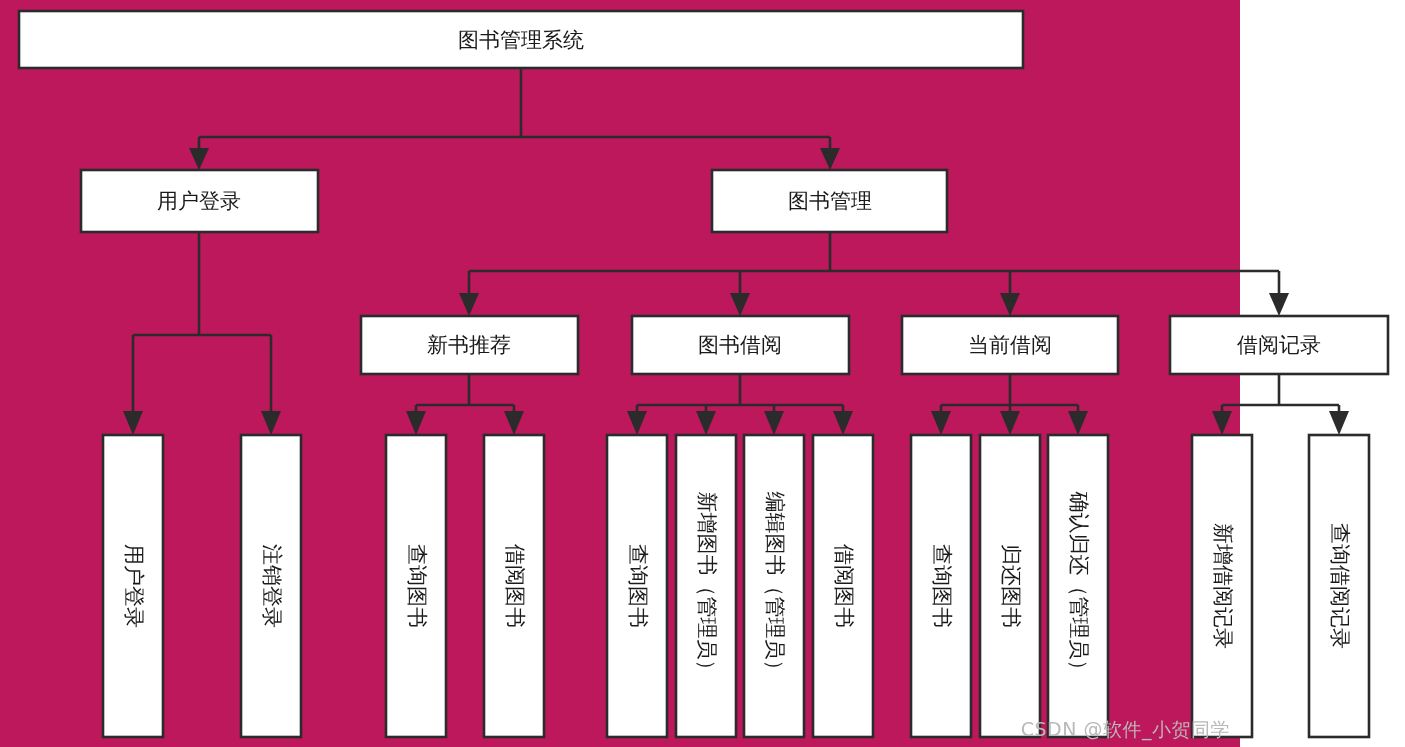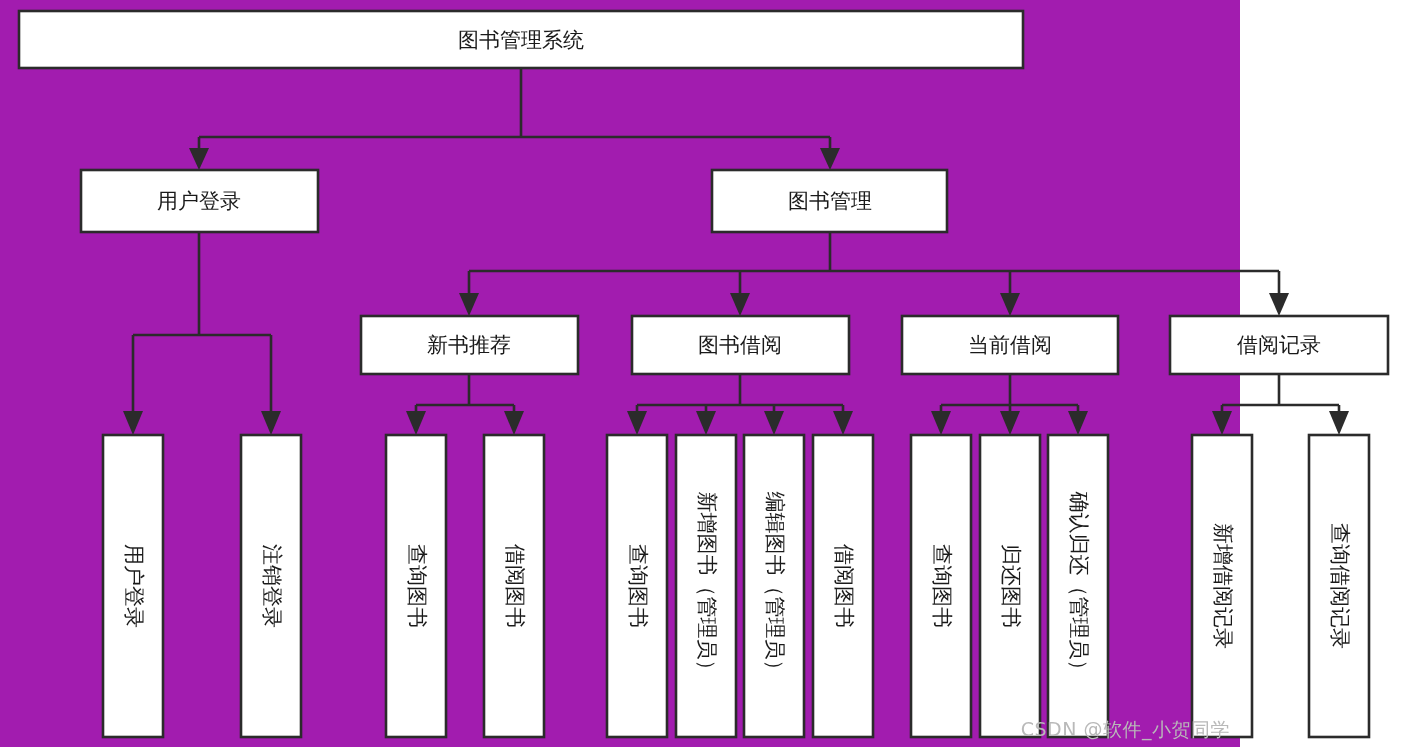--- a/index.html
+++ b/index.html
@@ -11,21 +11,21 @@
   body {
     width: 1405px;
     height: 747px;
     font-family: "DejaVu Sans", "Liberation Sans", sans-serif;
     overflow: hidden;
   }
   #diagram-root {
     position: relative;
     width: 1240px;
     height: 747px;
-    background: #a21caf;
+    background: #be185d;
   }
   svg#tree-svg {
     position: absolute;
     left: 0;
     top: 0;
     width: 1405px;
     height: 747px;
     display: block;
   }
   .node-box {

